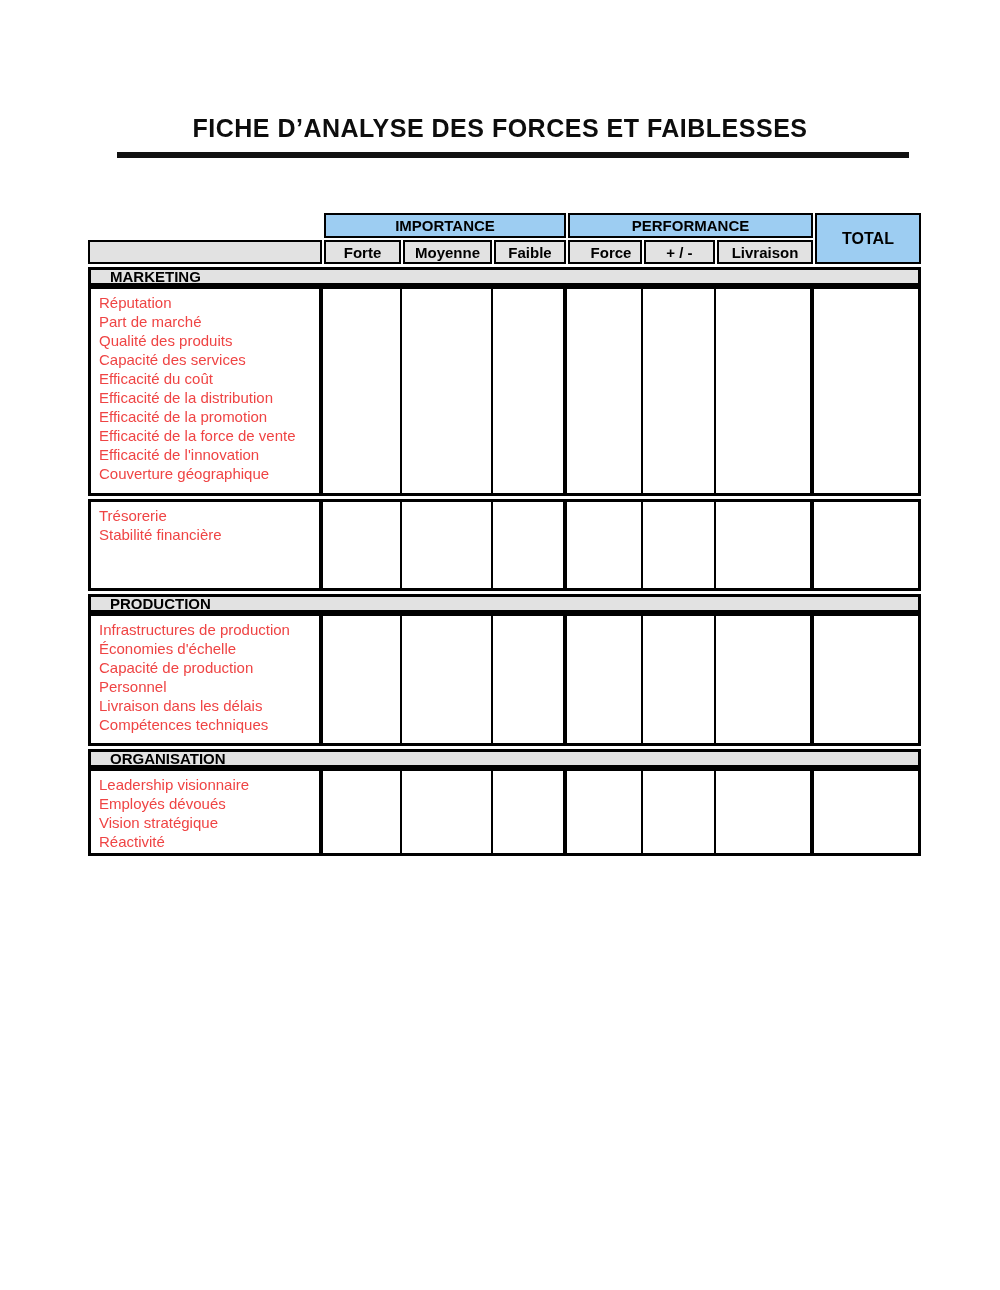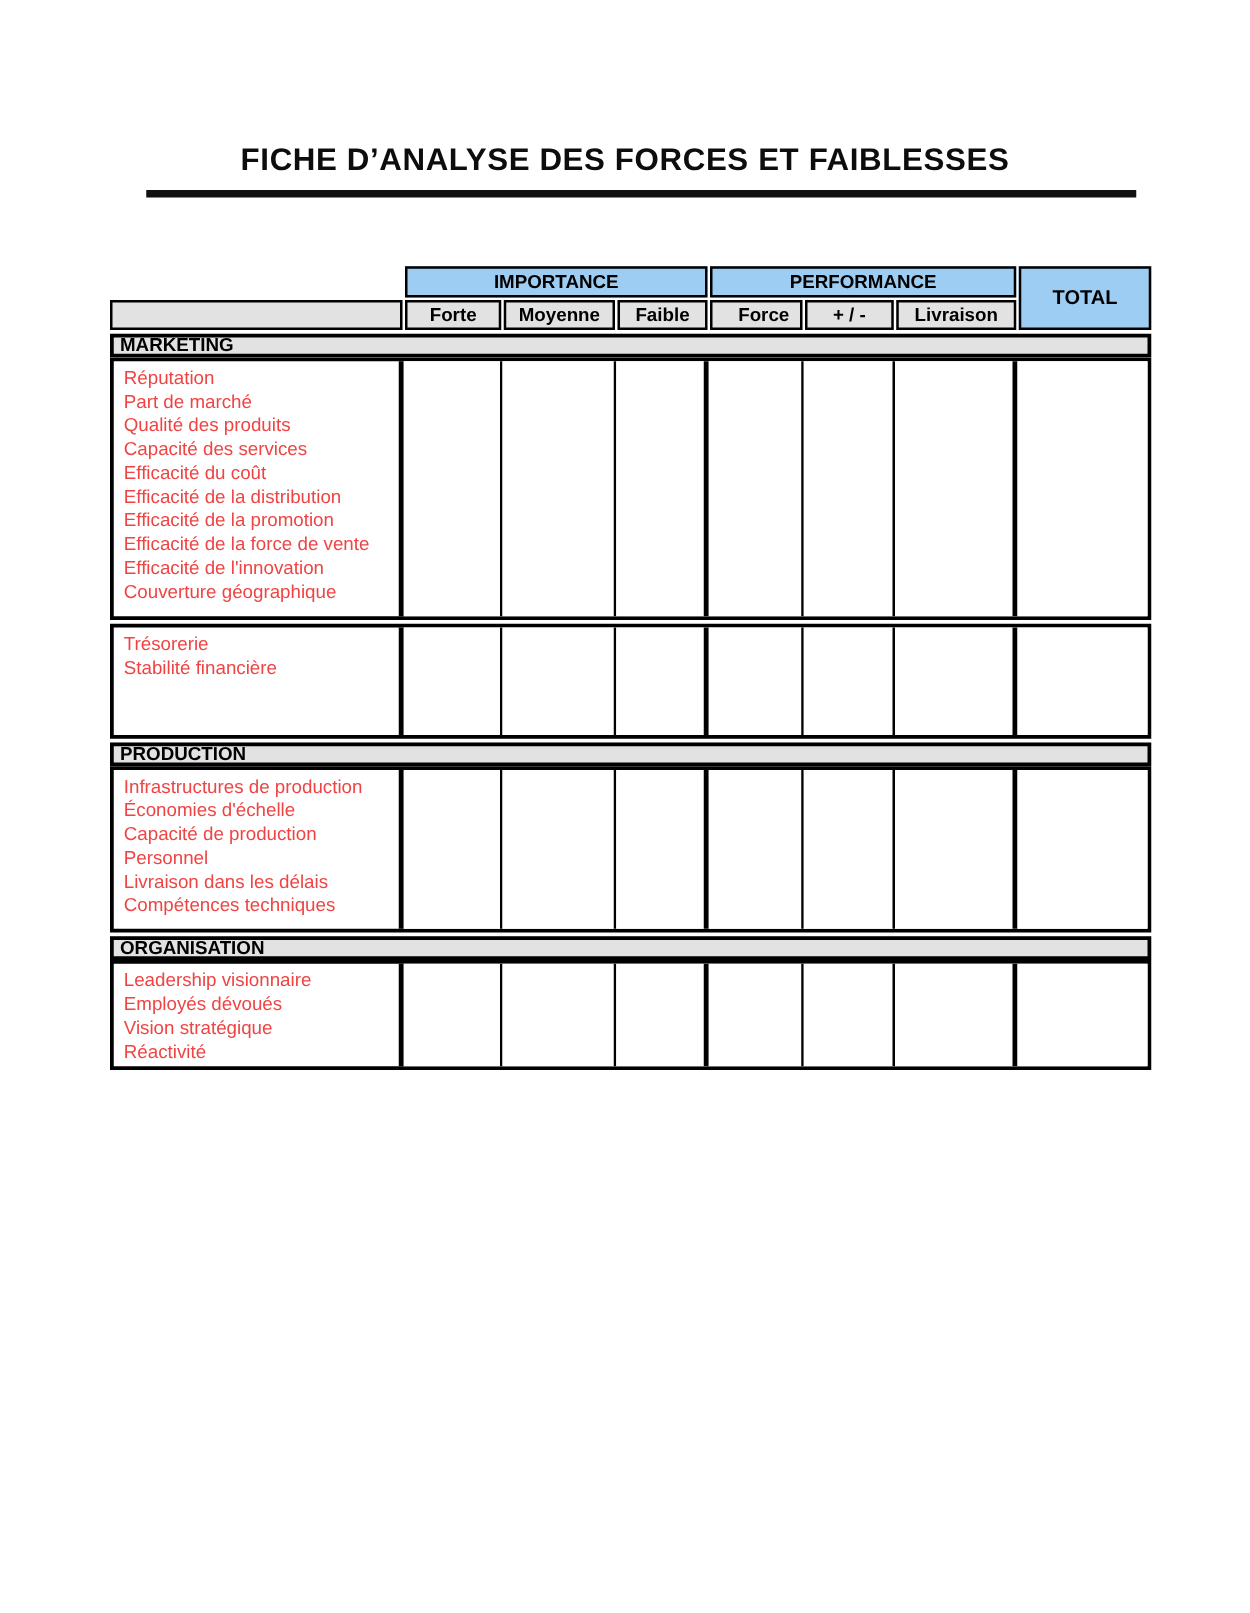--- a/index.html
+++ b/index.html
@@ -70,21 +70,21 @@
   .corner-cell { grid-area: 2 / 1 / 3 / 2; }
 
   
   .section { margin-top: 3px; }
   .section-bar {
     height: 19px;
     border: 3px solid #000;
     background: var(--header-gray, #E2E2E2);
     display: flex;
     align-items: center;
-    padding-left: 5px;
+    padding-left: 19px;
     font-weight: bold;
     font-size: 15px;
     overflow: hidden;
   }
   .section-body {
     border: 3px solid #000;
     display: grid;
     grid-template-columns: 232px 79px 91px 74px 76px 73px 98px 1fr;
     background: #fff;
   }

